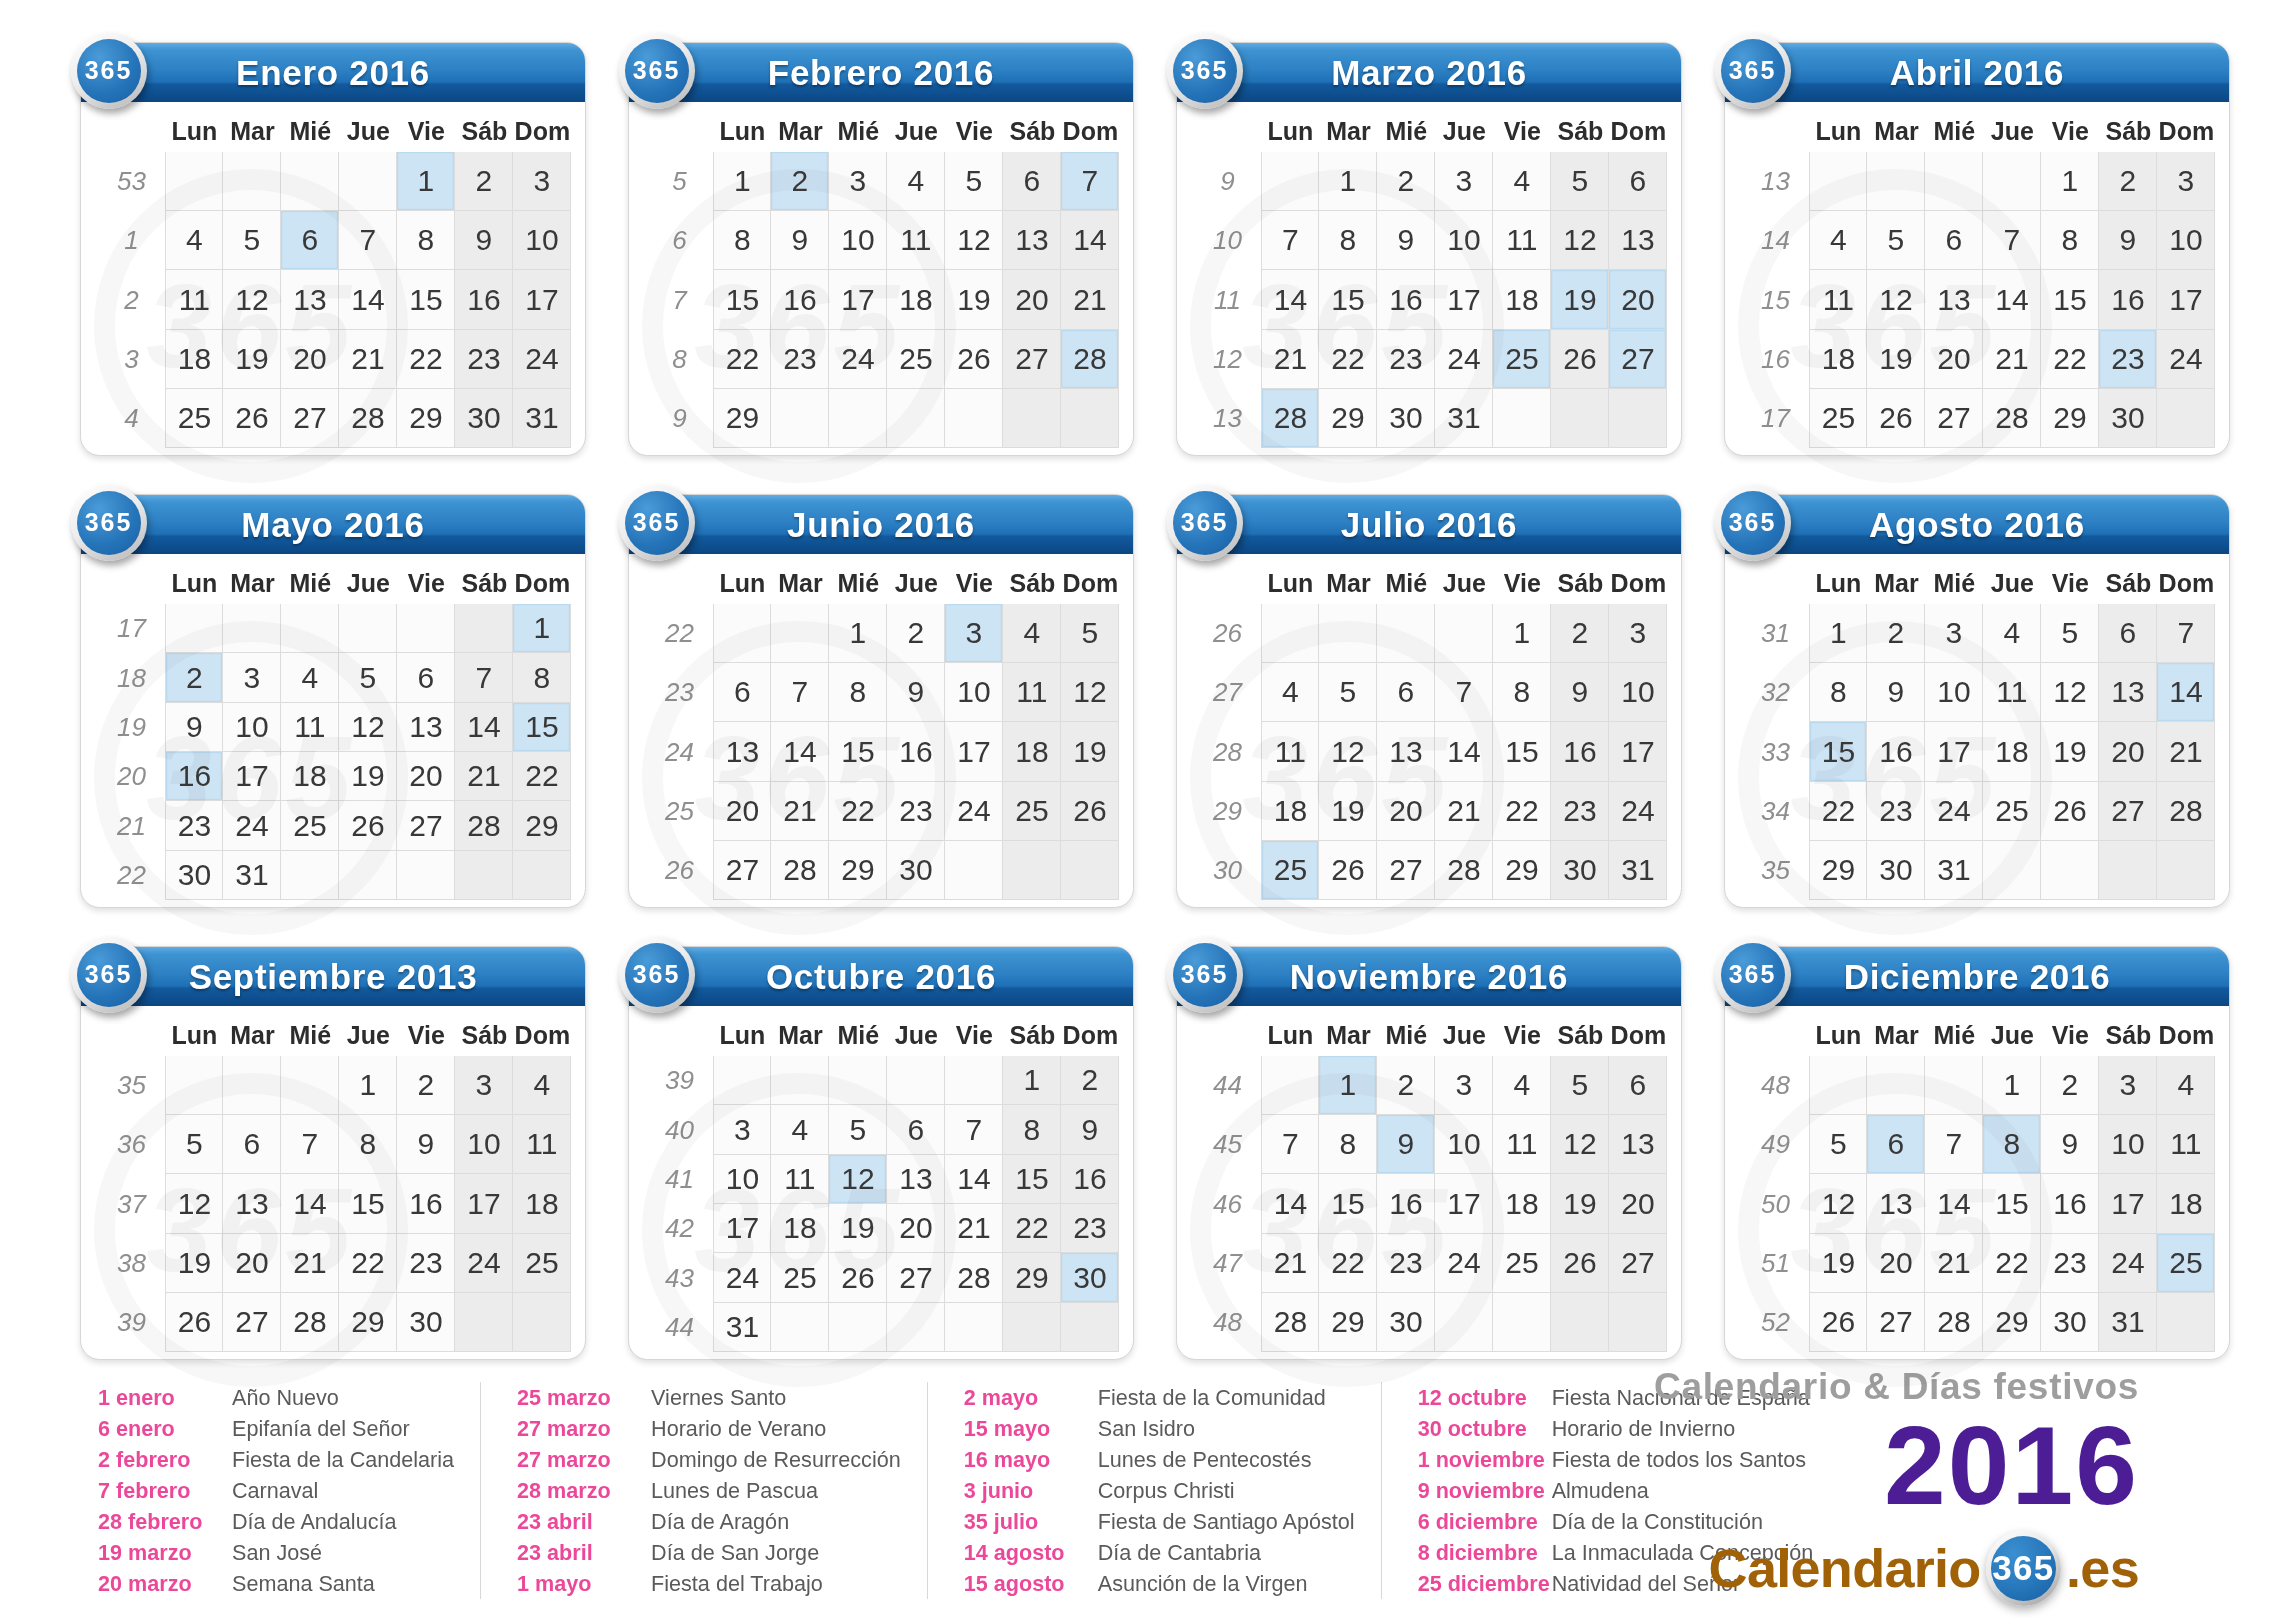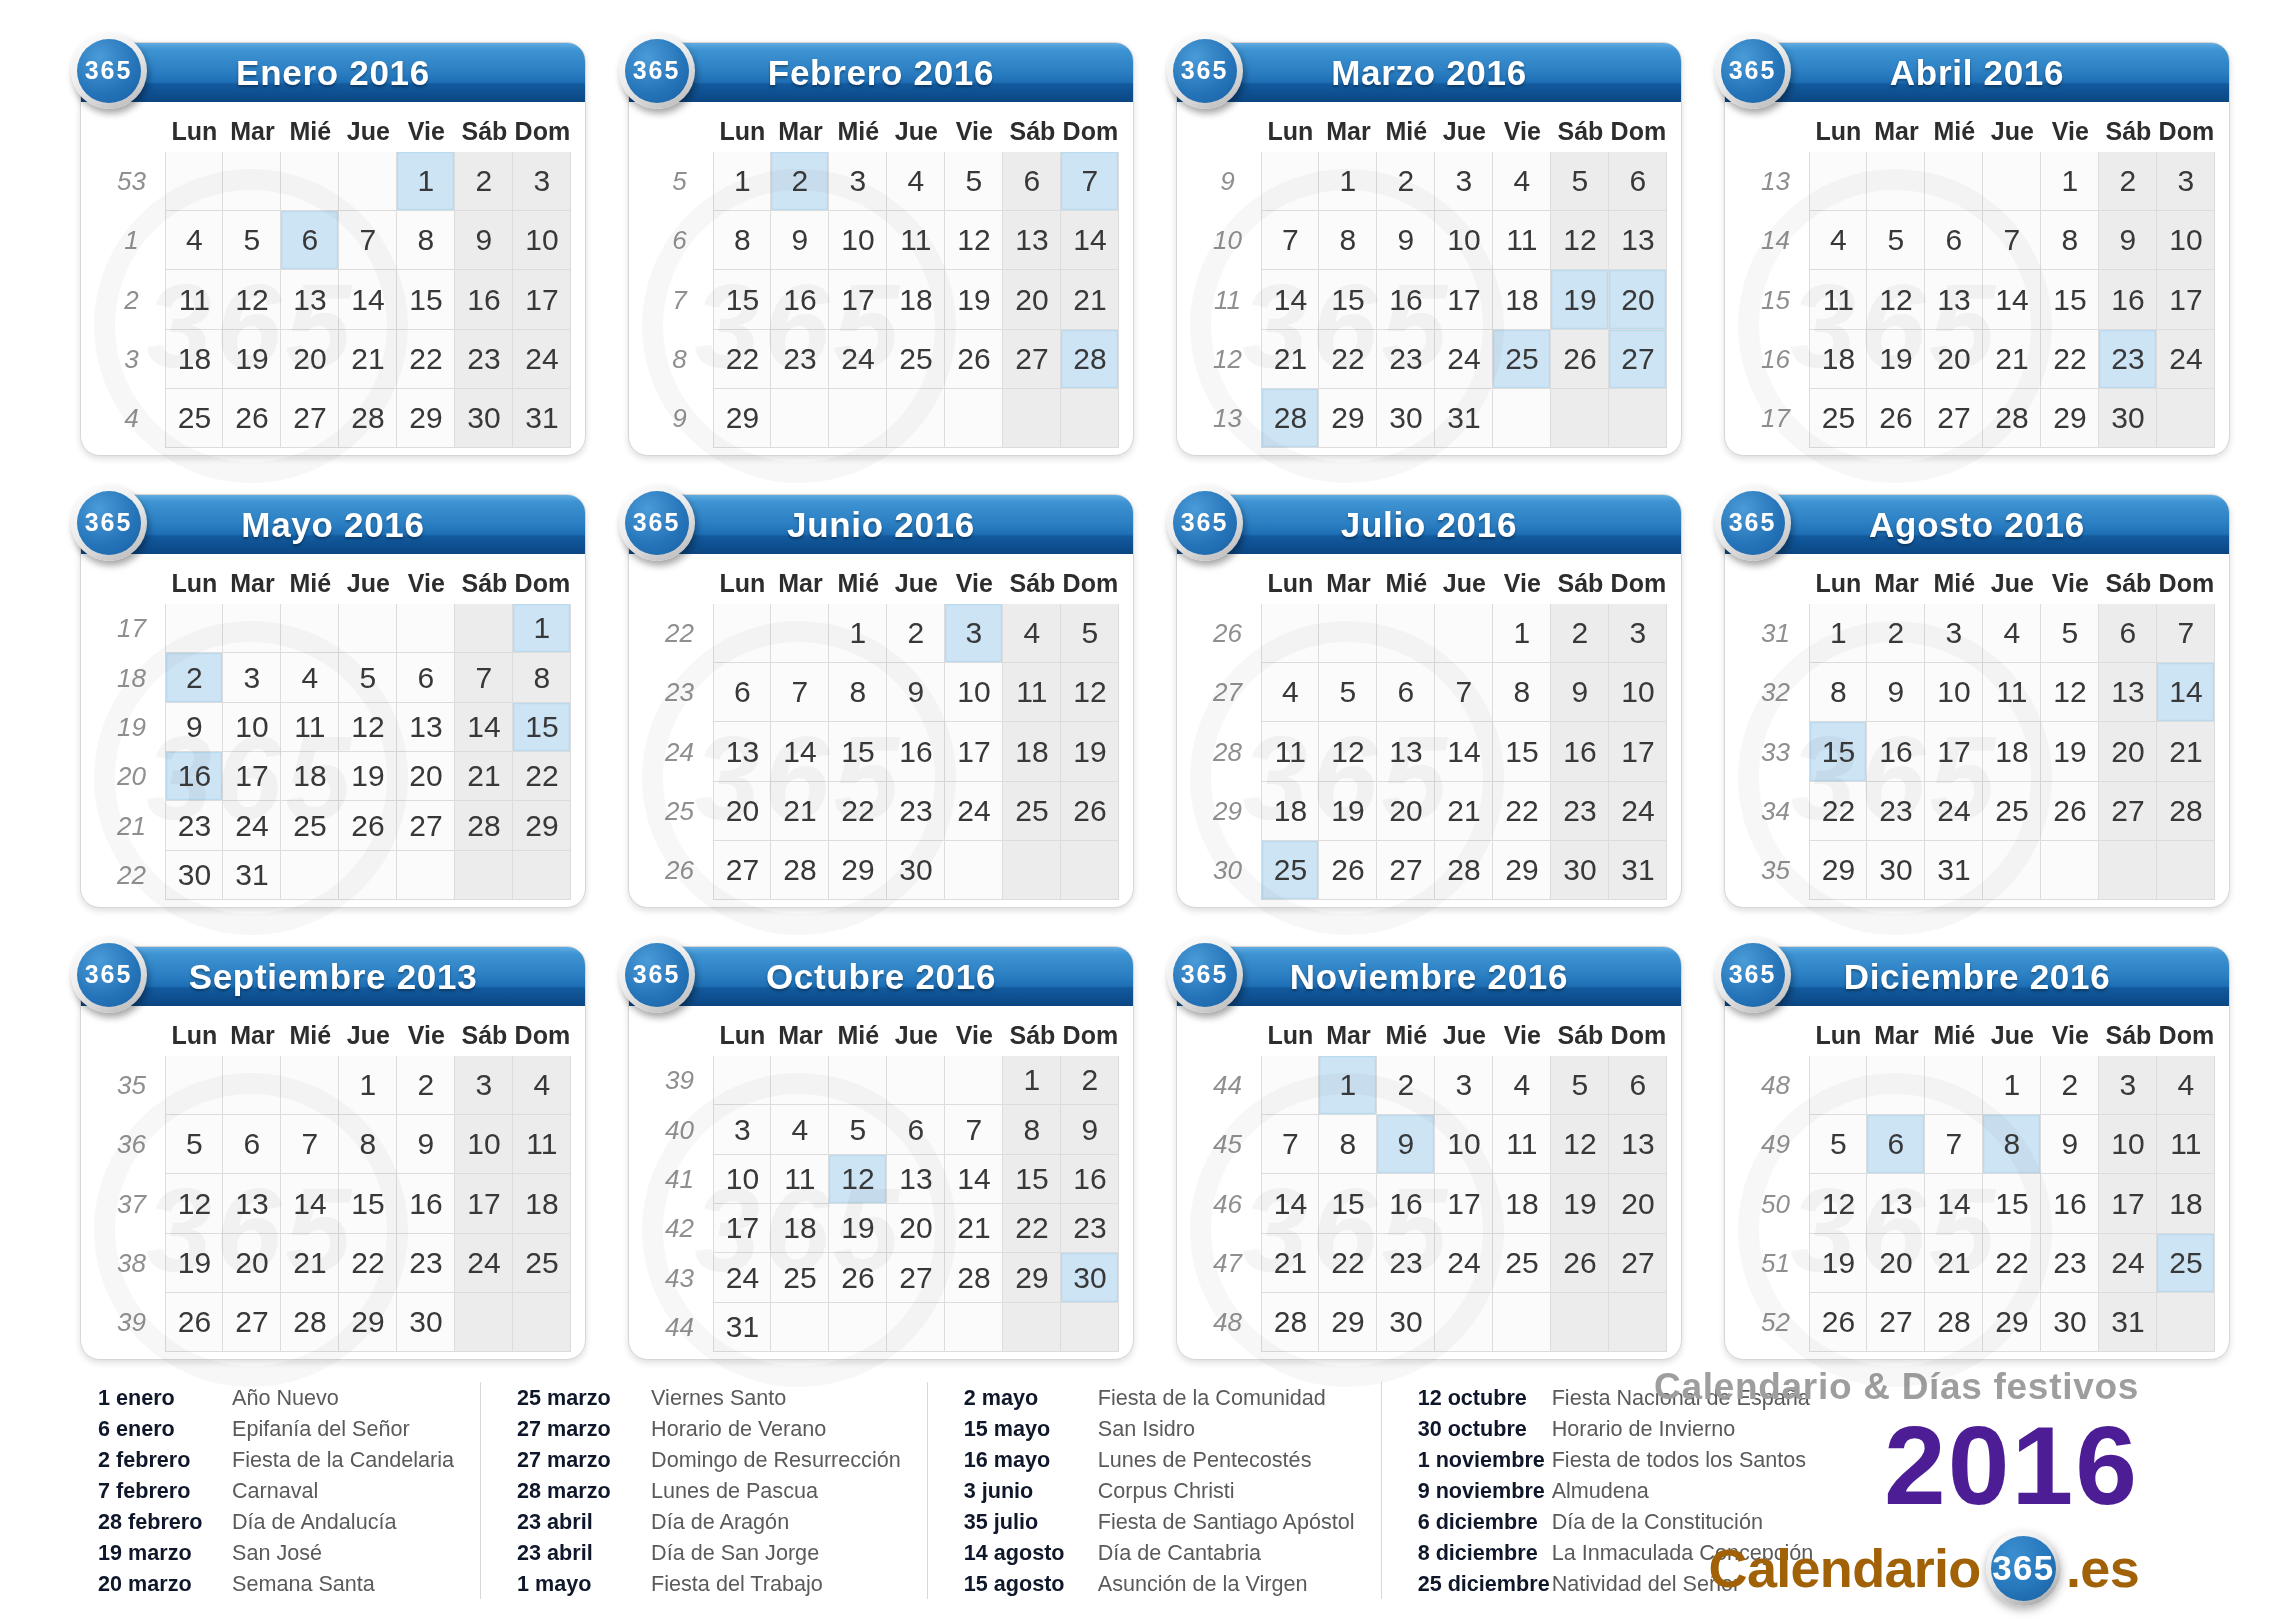--- a/index.html
+++ b/index.html
@@ -39,21 +39,21 @@
   .day-cell span{position:relative;z-index:2;}
   .watermark{position:absolute;left:-3.9px;top:17px;width:272px;height:272px;
     border:21px solid rgba(60,60,60,.045);border-radius:50%;
     display:flex;align-items:center;justify-content:center;z-index:1;pointer-events:none;
     font-style:italic;font-weight:bold;font-size:118px;color:rgba(60,60,60,.05);letter-spacing:3.9px;}
   
   .legend{position:absolute;left:98px;top:1382px;display:flex;align-items:flex-start;}
   .legend-col{display:flex;flex-direction:column;}
   .legend-col + .legend-col{border-left:1.3px solid #d8d8d8;margin-left:26px;padding-left:36px;}
   .legend-row{display:flex;height:31px;align-items:center;}
-  .legend-date{width:134px;font-weight:bold;font-size:21.6px;color:#0f172a;flex:none;}
+  .legend-date{width:134px;font-weight:bold;font-size:21.6px;color:#ec4899;flex:none;}
   .legend-name{font-size:21.6px;color:#5a5a5a;white-space:nowrap;}
   
   .brand{position:absolute;top:1366px;right:156px;display:flex;flex-direction:column;align-items:flex-end;}
   .brand-tagline{font-size:37px;font-weight:bold;color:#9e9e9e;letter-spacing:0.7px;}
   .brand-year{font-size:111px;font-weight:bold;color:#4c1d95;line-height:1;margin-top:2.6px;letter-spacing:2px;}
   .brand-logo{display:flex;align-items:center;margin-top:9.2px;}
   .logo-text,.logo-tld{font-size:54px;font-weight:bold;color:#a16207;letter-spacing:-0.7px;}
   .logo-badge{width:75px;height:75px;border-radius:50%;margin:0 5.2px;
     background:linear-gradient(150deg,#ffffff 0%,#e6e6e6 45%,#9f9f9f 100%);
     box-shadow:0 3.9px 9.2px rgba(0,0,0,.3);display:flex;align-items:center;justify-content:center;}

